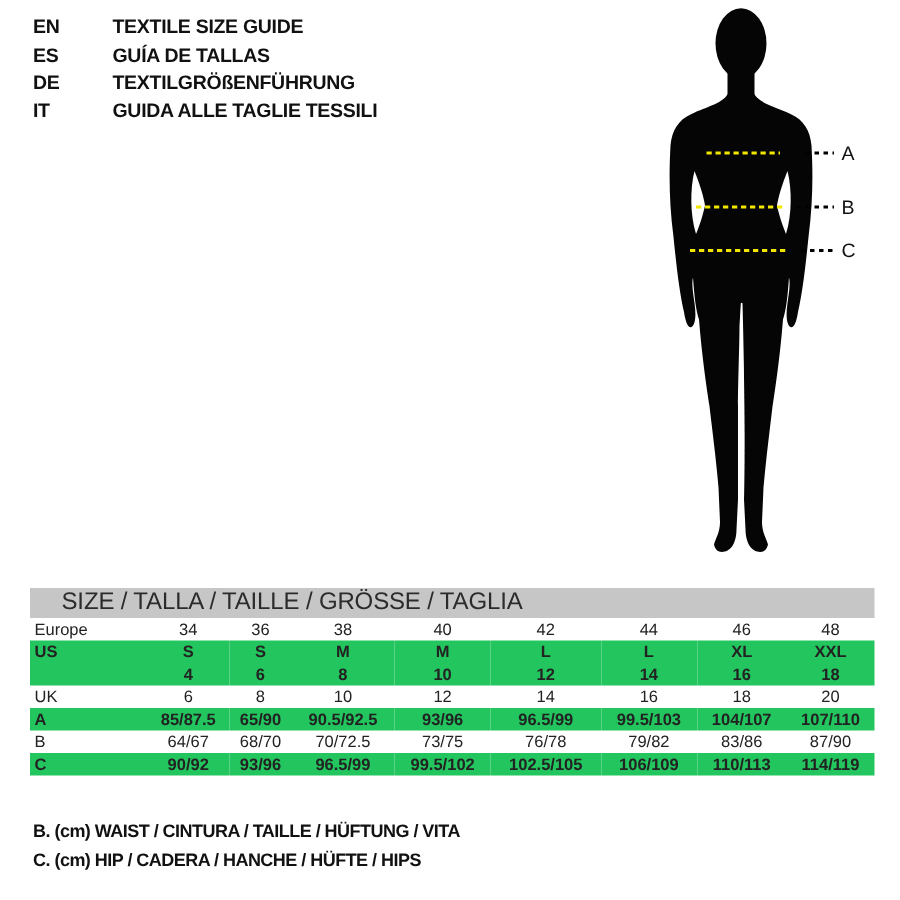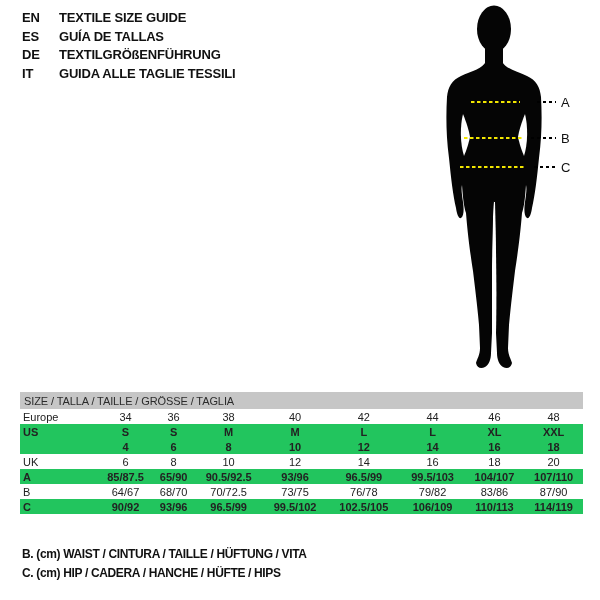--- a/index.html
+++ b/index.html
@@ -1,35 +1,35 @@
 <!DOCTYPE html>
 <html><head>
 <meta charset="utf-8">
 <style>
   html,body{margin:0;padding:0;background:#fff;}
   .canvas{position:relative;width:600px;height:600px;background:#ffffff;overflow:hidden;
           font-family:"Liberation Sans", sans-serif;color:#111;}
 
   
   .lang-block{position:absolute;left:22px;top:9px;}
-  .lang-row{display:flex;line-height:18.5px;font-size:13px;font-weight:bold;letter-spacing:-0.2px;}
+  .lang-row{display:flex;line-height:18.5px;font-size:13px;font-weight:bold;letter-spacing:-0.2px;gap:16px;}
   .lang-code{width:37px;flex:0 0 37px;}
   .lang-label{white-space:nowrap;}
 
   
   .figure{position:absolute;left:413px;top:3px;width:166px;height:372px;}
 
   
   .gender-title{position:absolute;left:22px;top:366px;font-size:11.5px;font-weight:bold;letter-spacing:-0.2px;}
 
   
   .size-table{position:absolute;left:20px;top:392px;width:563px;border-collapse:collapse;
               font-size:11px;color:#222;}
   .size-table th{background:#c6c6c6;font-weight:normal;color:#2b2b2b;text-align:left;
-                 height:15px;padding:1px 0 1px 4px;font-size:11px;letter-spacing:-0.1px;}
+                 height:15px;padding:1px 0 1px 21px;font-size:16px;letter-spacing:-0.1px;}
   .size-table td{height:15px;padding:0;text-align:center;white-space:nowrap;}
   .size-table td.lbl{text-align:left;padding-left:3px;width:75px;}
   .size-table tr.shade td{background:#22c55e;font-weight:bold;}
 
   
   .legend{position:absolute;left:22px;top:545px;}
   .legend-line{line-height:18.6px;font-size:12px;font-weight:bold;letter-spacing:-0.35px;white-space:nowrap;}
 </style>
 </head>
 <body>

